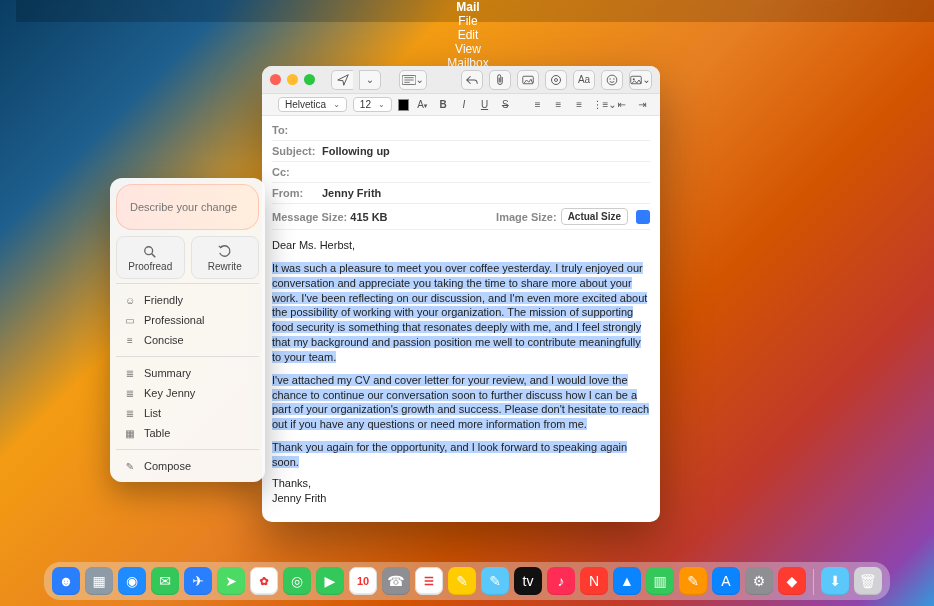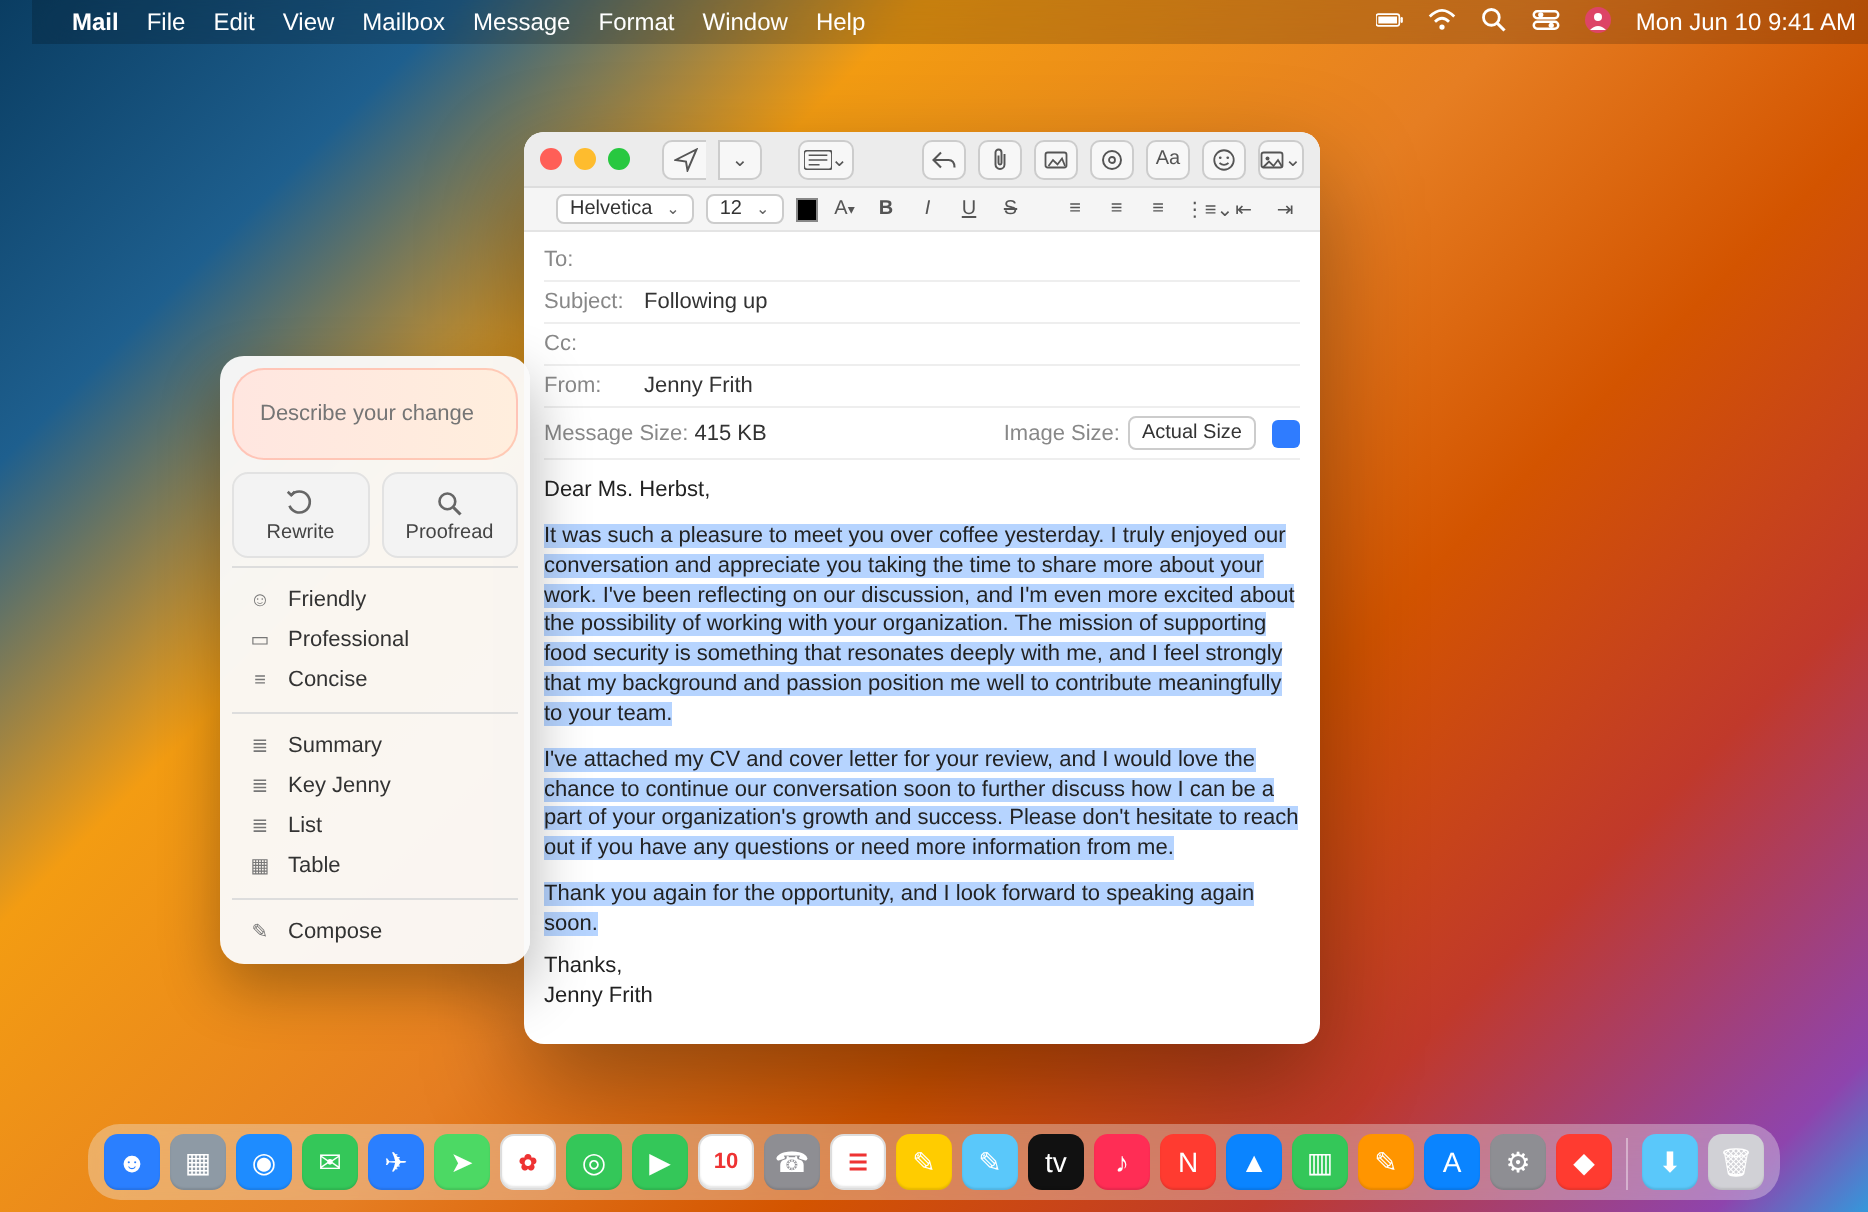--- a/index.html
+++ b/index.html
@@ -16,20 +16,21 @@
   
   .menubar {
     position: absolute; top: 0; left: 16px; right: 0;
     height: 22px;
     background: rgba(0,0,0,0.18);
     backdrop-filter: blur(10px);
     display: flex; align-items: center;
     padding: 0 6px;
     color: #fff;
     font-size: 12px;
+    flex-direction: column;
   }
   .menubar .apple { font-size: 14px; margin-right: 14px; }
   .menubar .app { font-weight: 600; margin-right: 14px; }
   .menubar .m { margin-right: 14px; }
   .menubar .spacer { flex: 1; }
   .menubar .right { display: flex; align-items: center; gap: 12px; }
   .menubar .ico { width: 14px; height: 14px; display:inline-block; }
   .menubar .clock { font-size:12px; }
 
   
@@ -80,21 +81,21 @@
     padding: 1px 6px; background:#fff;
     display:inline-flex; align-items:center; gap:4px;
     font-size:10px;
     text-align:right;
   }
   .fmtbar .chev::after { content:"⌄"; font-size:8px; color:#666; margin-left:3px;}
   .fmtbar .swatch { width:12px; height:12px; background:#000; border:1px solid #888; vertical-align:middle;}
   .fmtbar .ibtn { width:16px; text-align:center; color:#555; }
 
   .headers { padding: 4px 10px 0 10px; font-size:11px; color:#333;}
-  .hrow { display:flex; align-items:center; padding:4px 0; border-bottom:1px solid #eee;}
+  .hrow { display:flex; align-items:center; padding:4px 0; border-bottom:1px solid #eee;font-weight:bold;}
   .hrow .lbl { width:50px; color:#888; }
   .hrow .val { flex:1; }
   .token {
     display:inline-block; background:#4a90ff; color:#fff;
     padding:1px 8px; border-radius:3px; font-size:11px;
   }
   .token::after{content:" ▾"; font-size:8px; opacity:0.9;}
   .hrow.sizes { justify-content:space-between; }
   .hrow .mini-sel {
     border:1px solid #ccc; border-radius:4px; padding:2px 6px;
@@ -351,34 +352,34 @@
           <path d="M8 0 L9.5 5 L14.5 6.5 L9.5 8 L8 13 L6.5 8 L1.5 6.5 L6.5 5 Z" fill="#ff5e7a"></path>
           <circle cx="13" cy="3" r="1.6" fill="#ff9a3c"></circle>
         </svg>
     </span>
     <input placeholder="Describe your change" style="">
   </div>
   <div class="ai-row2">
     <div class="ai-btn">
       <span>
           <svg width="14" height="14" viewBox="0 0 16 16">
+            <circle cx="6.5" cy="6.5" r="4.5" fill="none" stroke="#666" stroke-width="1.5"></circle>
+            <line x1="10" y1="10" x2="14" y2="14" stroke="#666" stroke-width="1.8"></line>
+          </svg>
+        </span>
+      <span>Proofread</span>
+    </div>
+    <div class="ai-btn">
+      <span>
+          <svg width="14" height="14" viewBox="0 0 16 16">
             <path d="M3 3 A6 6 0 1 1 2 9" fill="none" stroke="#666" stroke-width="1.5"></path>
             <path d="M1 1 L3 3 L5 1" fill="none" stroke="#666" stroke-width="1.5"></path>
           </svg>
         </span>
       <span>Rewrite</span>
-    </div>
-    <div class="ai-btn">
-      <span>
-          <svg width="14" height="14" viewBox="0 0 16 16">
-            <circle cx="6.5" cy="6.5" r="4.5" fill="none" stroke="#666" stroke-width="1.5"></circle>
-            <line x1="10" y1="10" x2="14" y2="14" stroke="#666" stroke-width="1.8"></line>
-          </svg>
-        </span>
-      <span>Proofread</span>
     </div>
   </div>
   <div class="ai-sep"></div>
   <div class="ai-list">
     <div class="ai-item">
         <span class="ic">☺</span>
         <span>Friendly</span>
       </div>
     <div class="ai-item">
         <span class="ic">▭</span>

